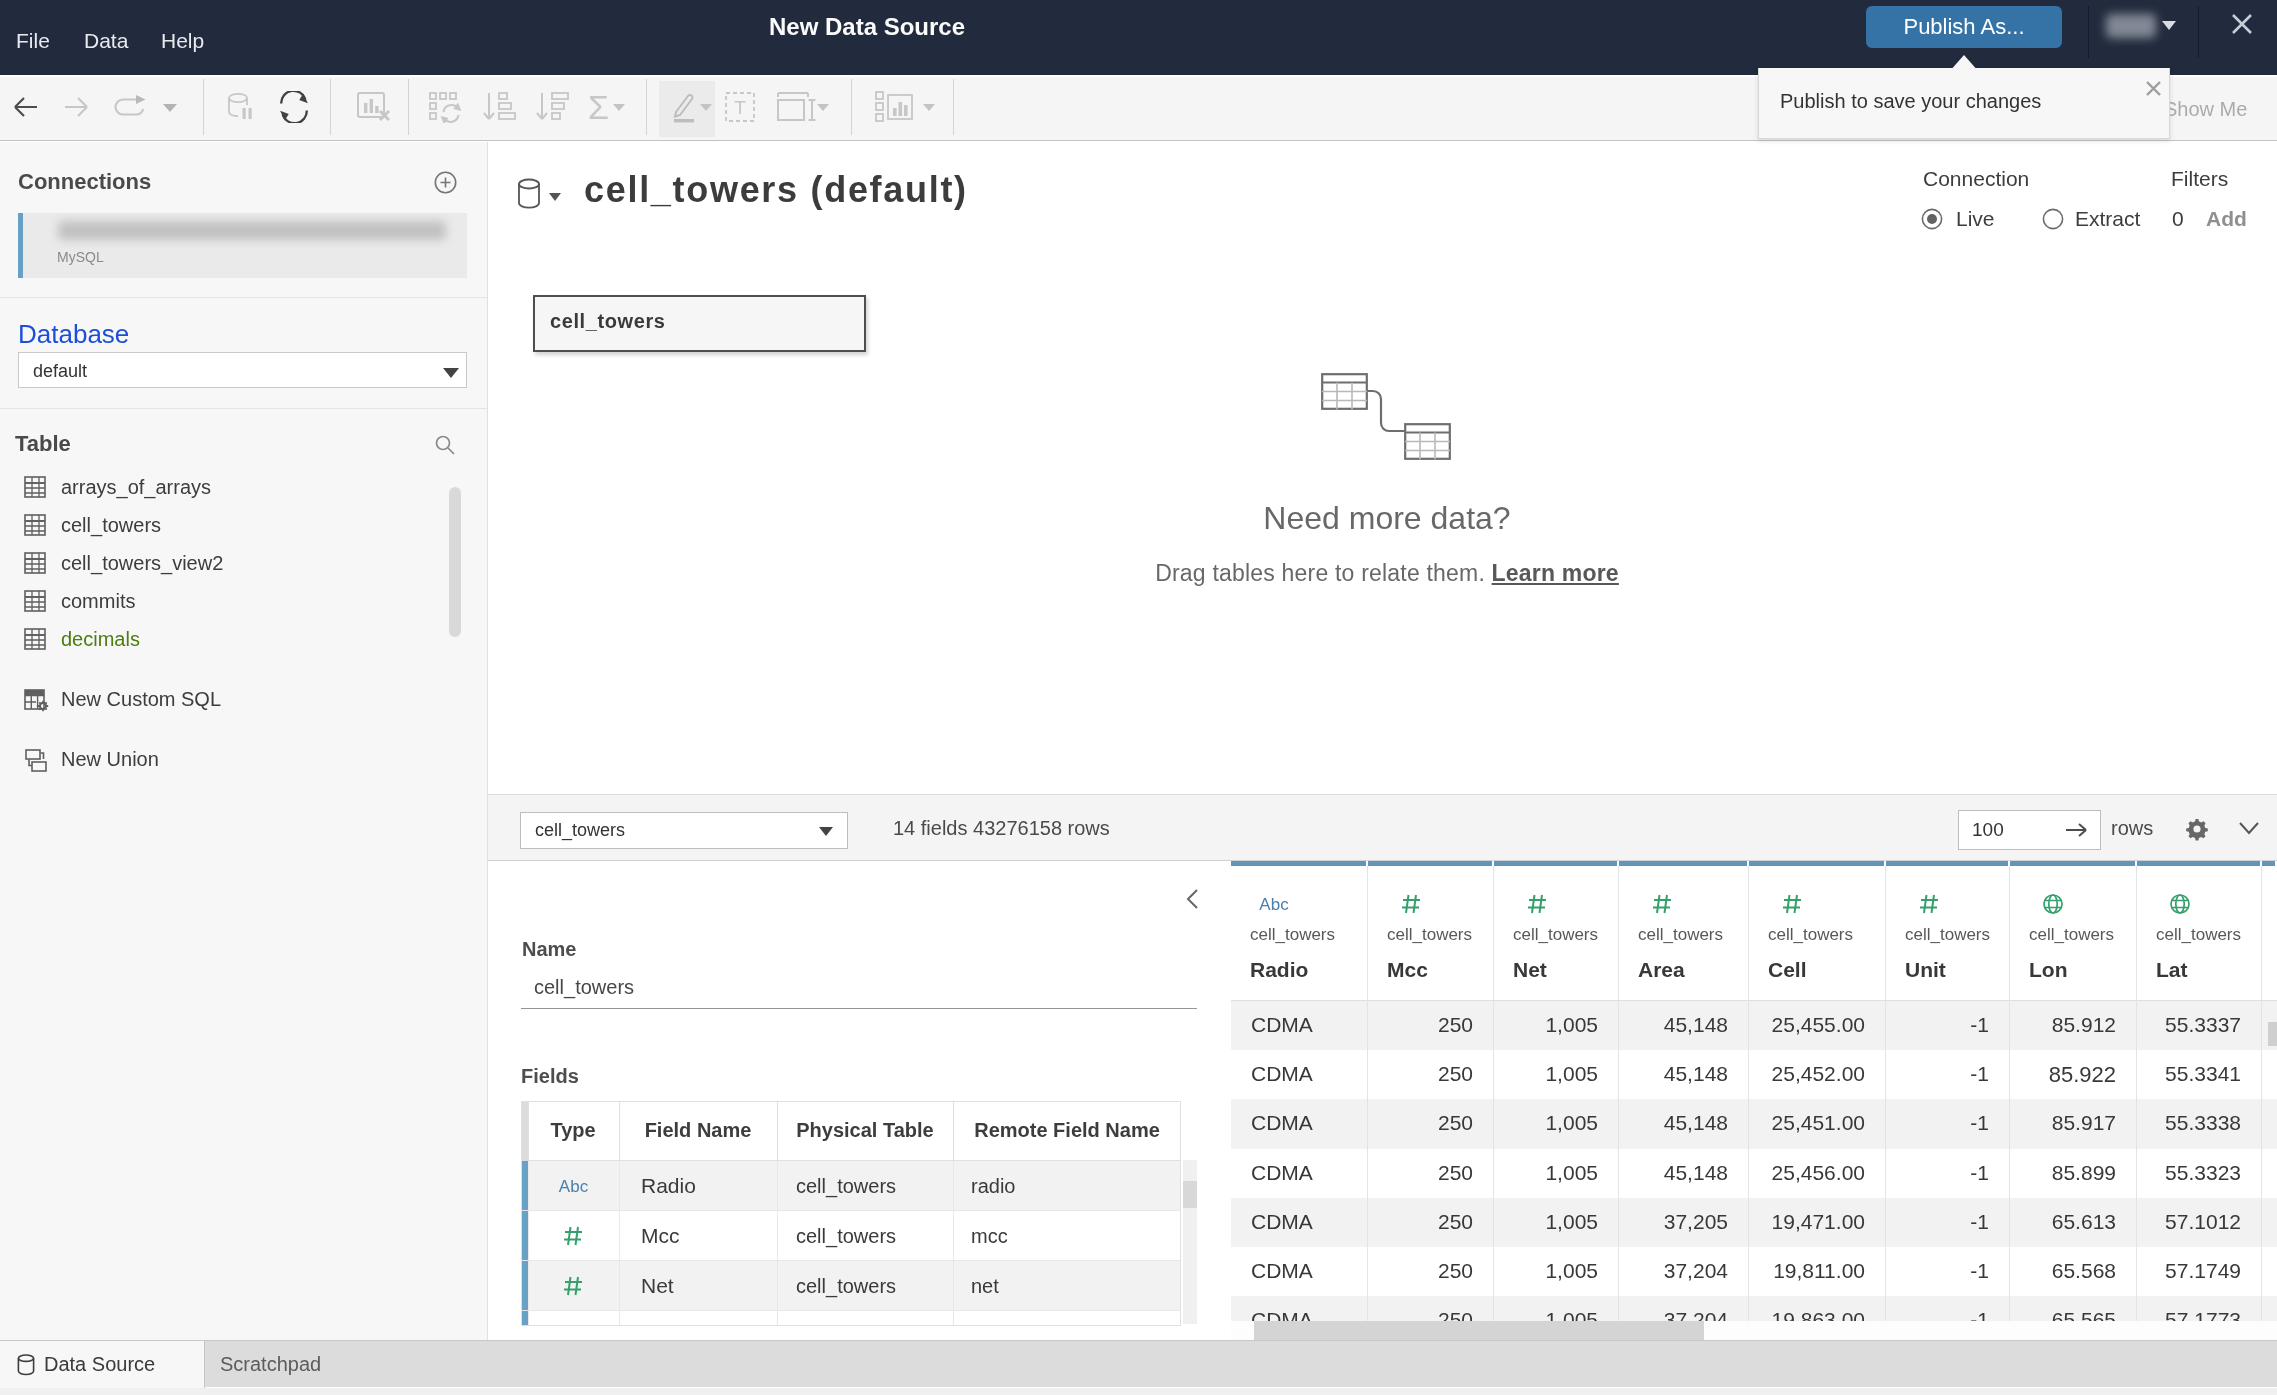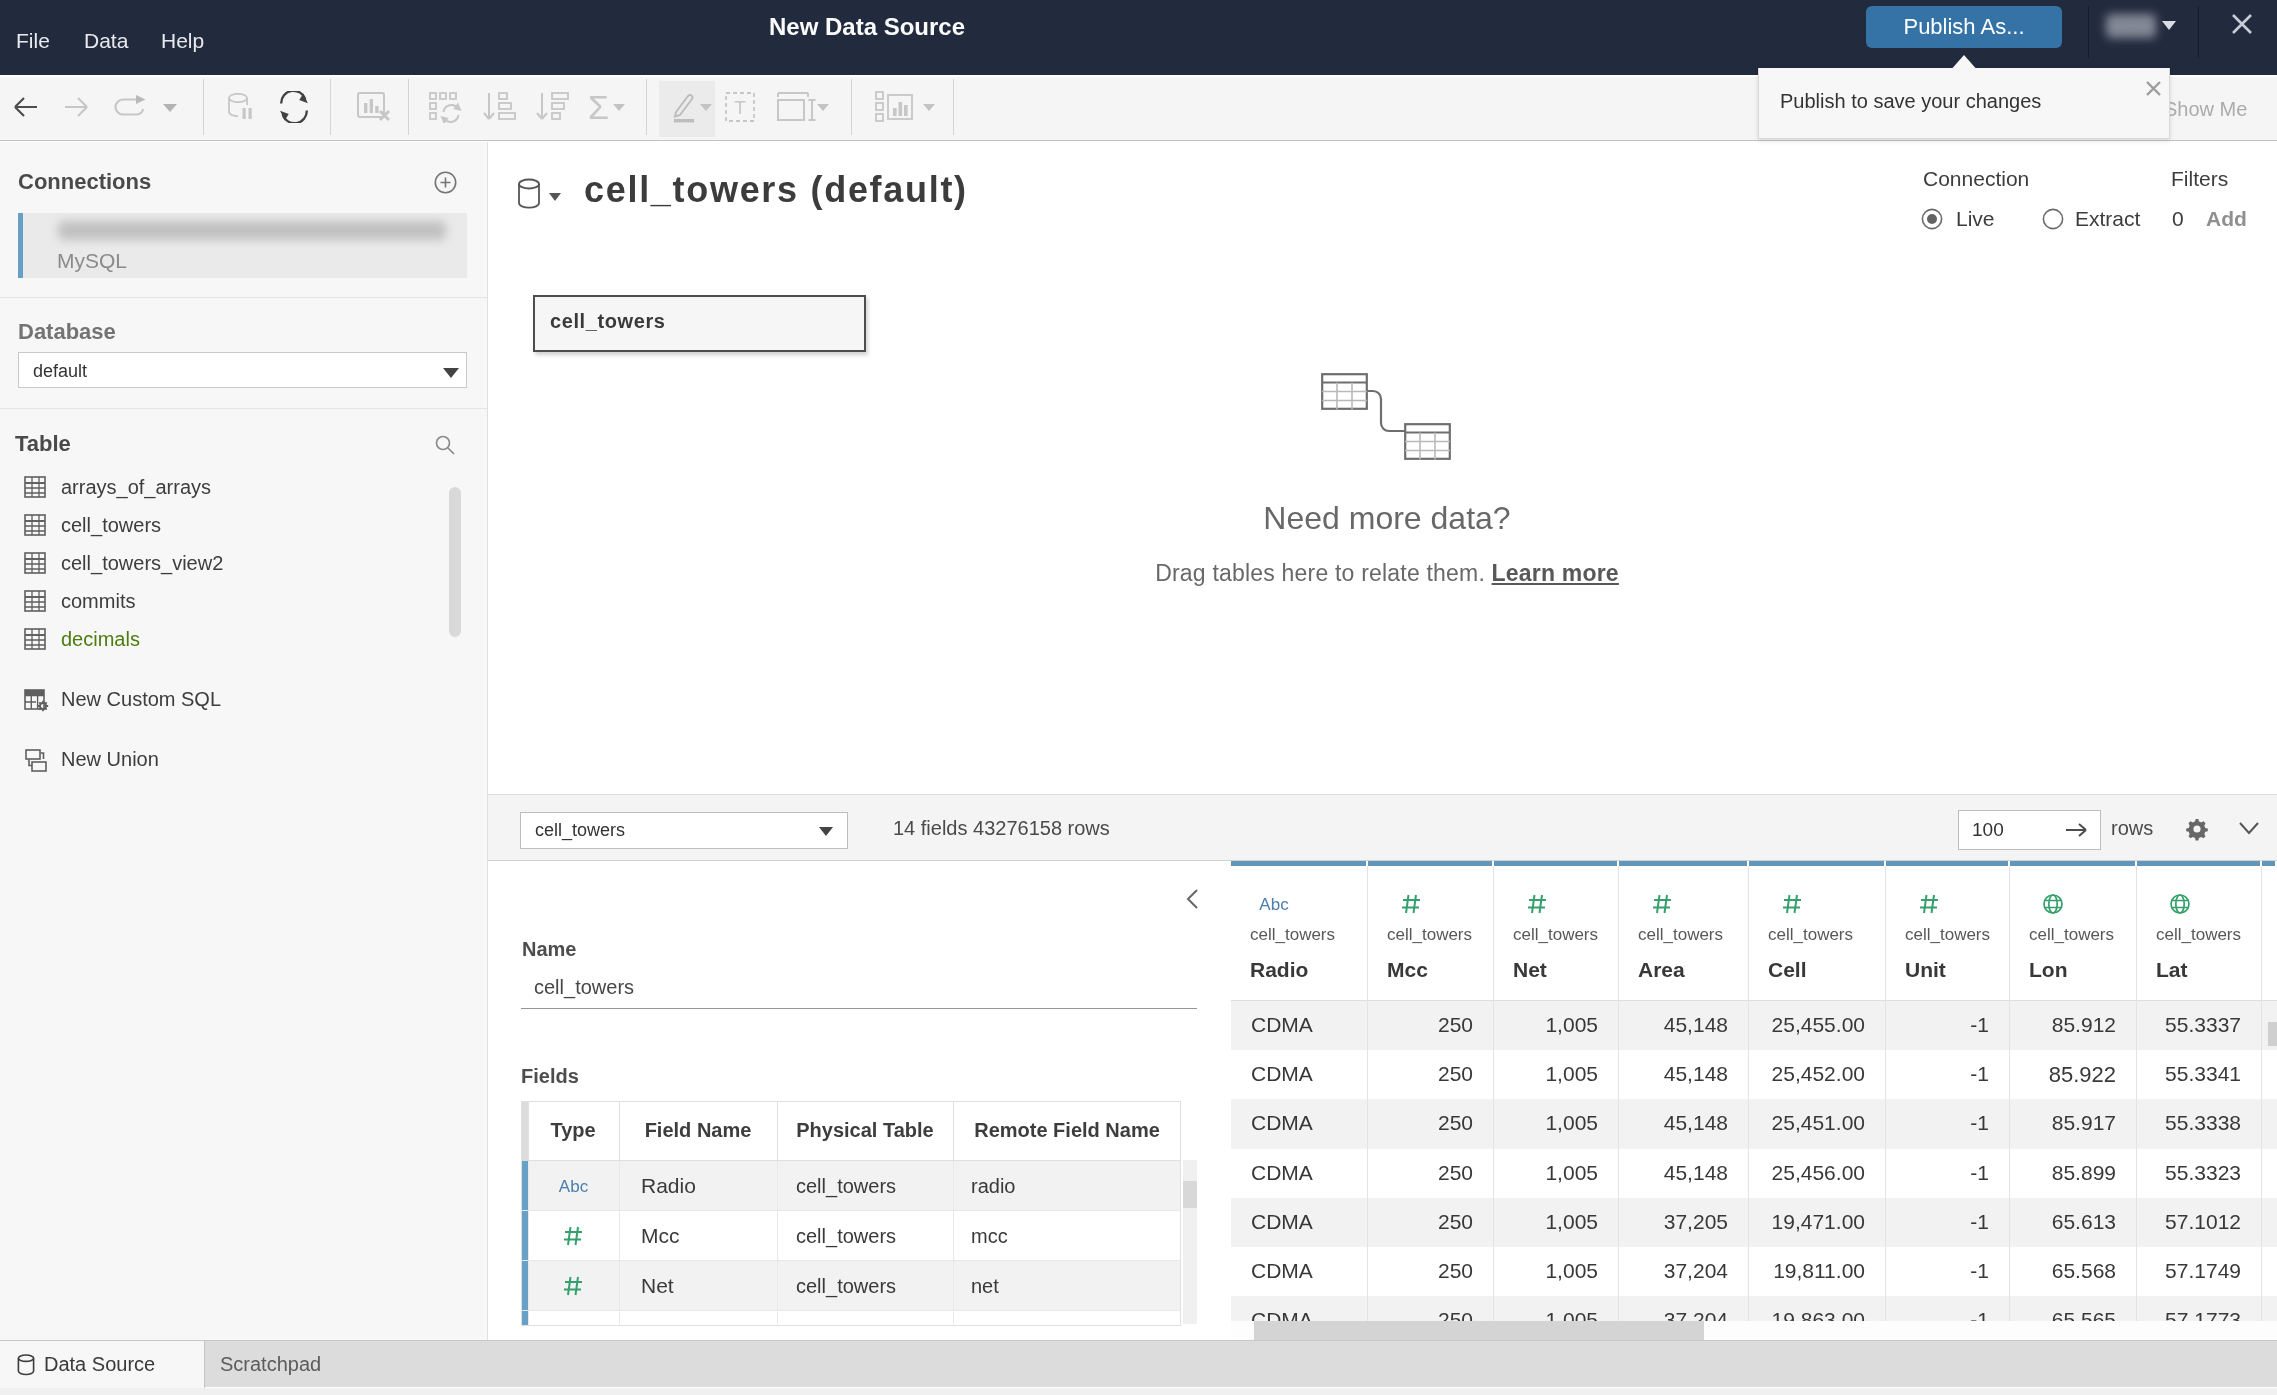--- a/index.html
+++ b/index.html
@@ -127,26 +127,26 @@
 
 <div class="a" style="left:0;top:142px;width:488px;height:1198px;background:#f7f7f7;border-right:1px solid #e0e0e0">
   <span class="a" style="left:18px;top:27px;font-size:22px;font-weight:700;color:#4a4a4a">Connections</span>
   <svg class="a" style="left:434px;top:29px" width="23" height="23" viewBox="0 0 23 23">
     <circle cx="11.5" cy="11.5" r="10.2" stroke="#757575" stroke-width="1.6" fill="none"></circle>
     <path d="M11.5 6.5 v10 M6.5 11.5 h10" stroke="#757575" stroke-width="1.6"></path>
   </svg>
   <div class="a" style="left:18px;top:71px;width:449px;height:65px;background:#eaeaea">
     <div class="a" style="left:0;top:0;width:5px;height:65px;background:#67a0c5"></div>
     <div class="a" style="left:40px;top:8px;width:388px;height:19px;background:#a8a8a8;border-radius:5px;filter:blur(5px);opacity:.62"></div>
-    <span class="a" style="left:39px;top:36px;font-size:21px;color:#8b8b8b">MySQL</span>
+    <span class="a" style="left:39px;top:36px;font-size:14px;color:#8b8b8b">MySQL</span>
   </div>
   <div class="a" style="left:0;top:155px;width:488px;height:1px;background:#e4e4e4"></div>
 </div>
 
-<span class="a" style="left:18px;top:319px;font-size:22px;font-weight:700;color:#737373">Database</span>
+<span class="a" style="left:18px;top:319px;font-size:26px;font-weight:400;color:#1d4ed8">Database</span>
 <div class="a" style="left:18px;top:352px;width:449px;height:36px;background:#fff;border:1px solid #c9c9c9">
   <span class="a" style="left:14px;top:8px;font-size:18px;color:#333">default</span>
   <div class="a" style="left:424px;top:15px;width:0;height:0;border-left:8px solid transparent;border-right:8px solid transparent;border-top:10px solid #434343"></div>
 </div>
 <div class="a" style="left:0;top:408px;width:488px;height:1px;background:#e4e4e4"></div>
 <span class="a" style="left:15px;top:431px;font-size:22px;font-weight:700;color:#4a4a4a">Table</span>
 <svg class="a" style="left:434px;top:434px" width="22" height="22" viewBox="0 0 22 22">
   <circle cx="9" cy="9" r="6.5" stroke="#8a8a8a" stroke-width="1.7" fill="none"></circle>
   <path d="M14 14 L20 20" stroke="#8a8a8a" stroke-width="1.7"></path>
 </svg>

